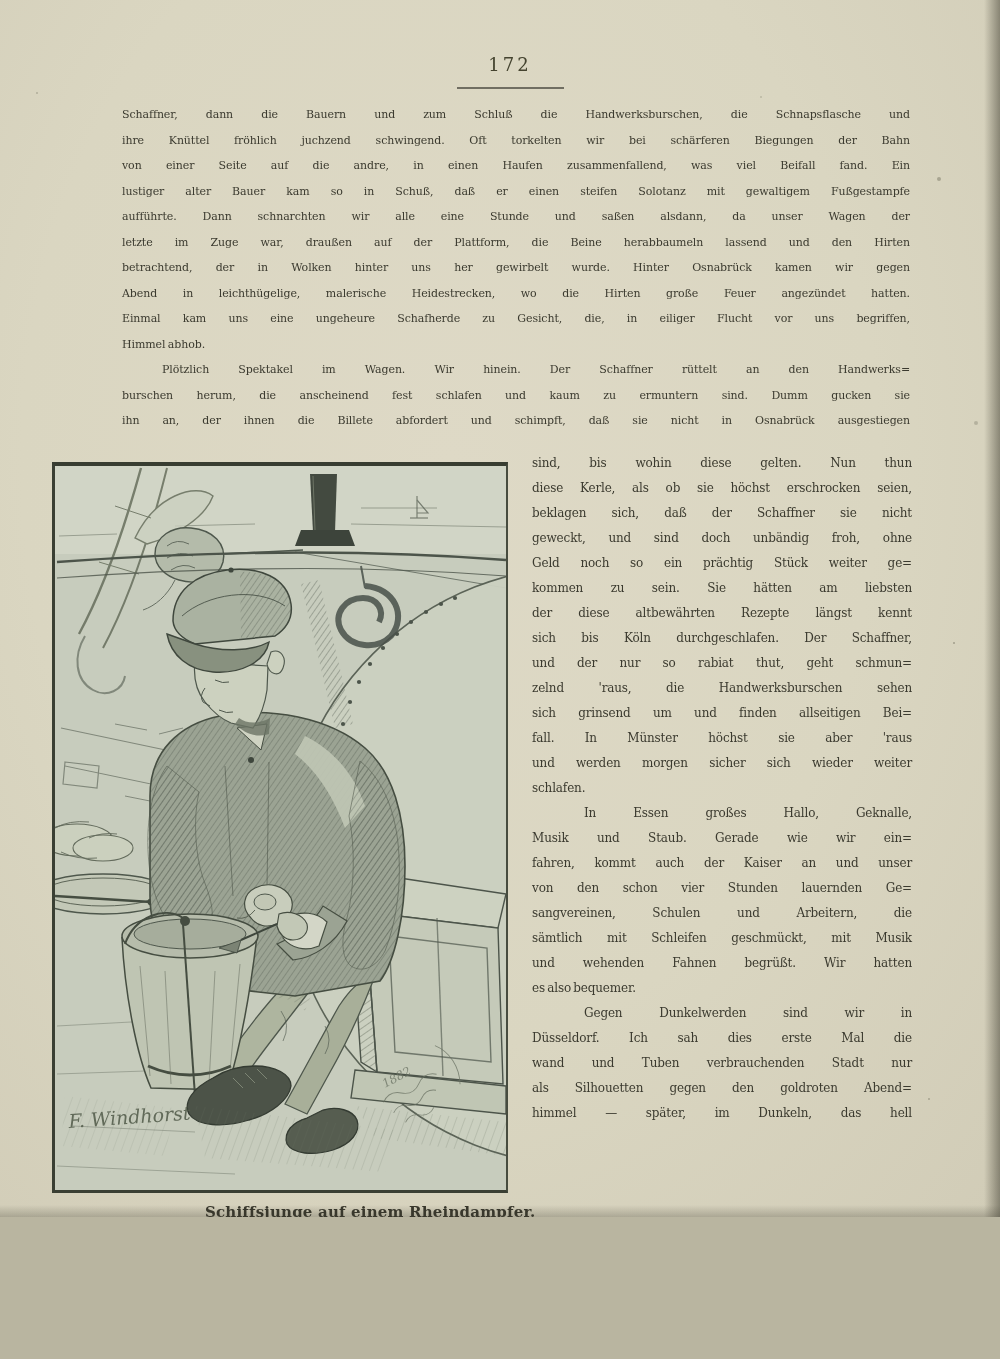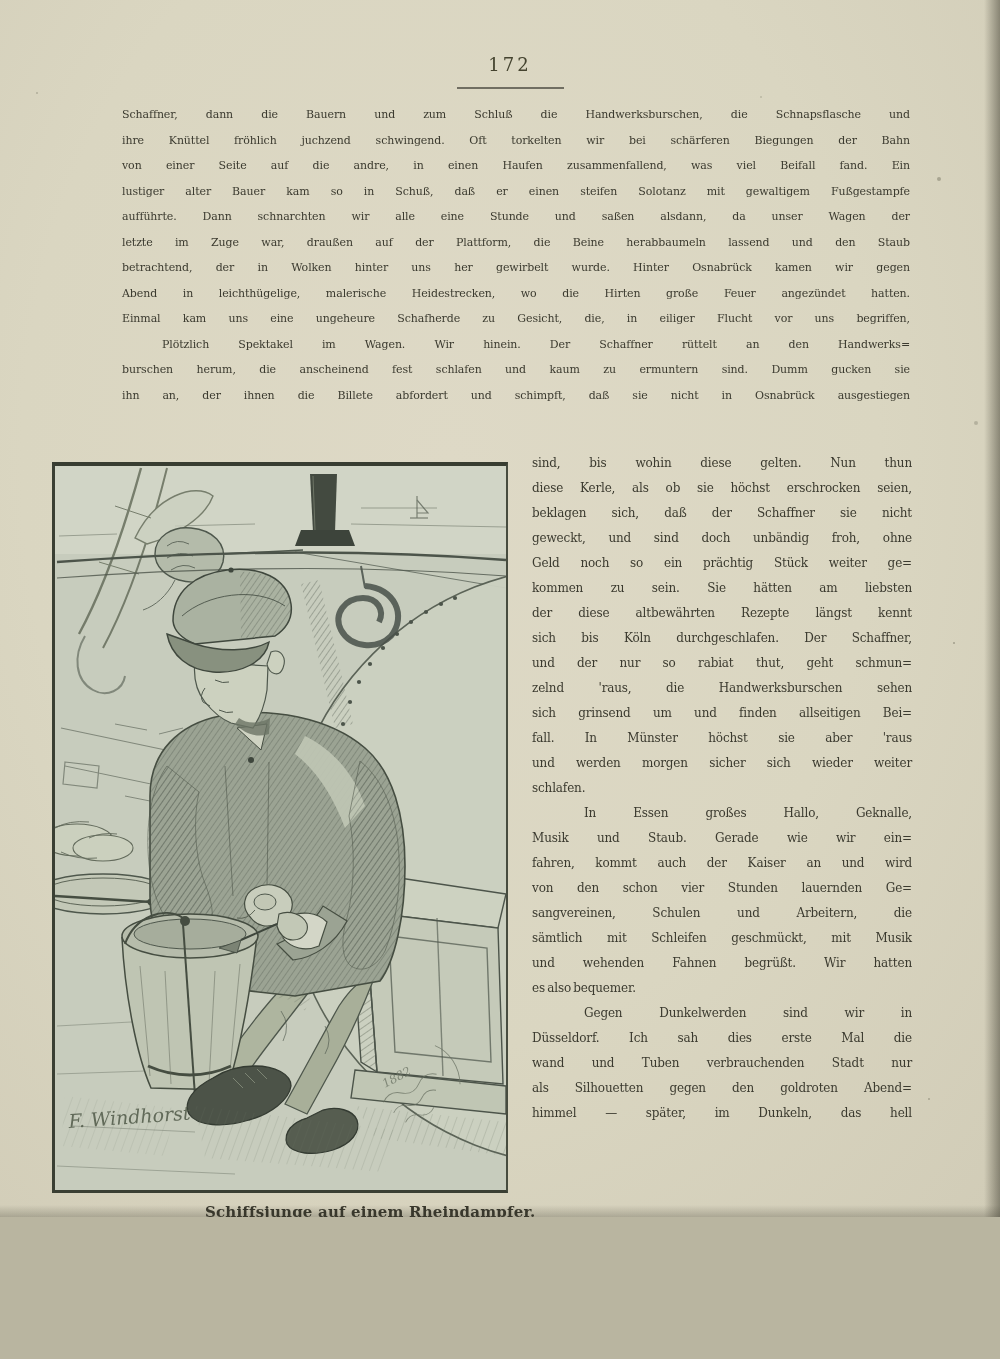--- a/index.html
+++ b/index.html
@@ -79,24 +79,25 @@
 
   <div class="pageno">172</div>
   <div class="pageno-rule"></div>
 
   <div class="main-text">
       <div class="tline">Schaffner, dann die Bauern und zum Schluß die Handwerksburschen, die Schnapsflasche und</div>
       <div class="tline">ihre Knüttel fröhlich juchzend schwingend. Oft torkelten wir bei schärferen Biegungen der Bahn</div>
       <div class="tline">von einer Seite auf die andre, in einen Haufen zusammenfallend, was viel Beifall fand. Ein</div>
       <div class="tline">lustiger alter Bauer kam so in Schuß, daß er einen steifen Solotanz mit gewaltigem Fußgestampfe</div>
       <div class="tline">aufführte. Dann schnarchten wir alle eine Stunde und saßen alsdann, da unser Wagen der</div>
-      <div class="tline">letzte im Zuge war, draußen auf der Plattform, die Beine herabbaumeln lassend und den Staub</div>
+      <div class="tline">letzte im Zuge war, draußen auf der Plattform, die Beine herabbaumeln lassend und den Hirten</div>
       <div class="tline">betrachtend, der in Wolken hinter uns her gewirbelt wurde. Hinter Osnabrück kamen wir gegen</div>
       <div class="tline">Abend in leichthügelige, malerische Heidestrecken, wo die Hirten große Feuer angezündet hatten.</div>
       <div class="tline">Einmal kam uns eine ungeheure Schafherde zu Gesicht, die, in eiliger Flucht vor uns begriffen,</div>
+      <div class="tline end">Himmel abhob.</div>
       <div class="tline indent">Plötzlich Spektakel im Wagen. Wir hinein. Der Schaffner rüttelt an den Handwerks=</div>
       <div class="tline">burschen herum, die anscheinend fest schlafen und kaum zu ermuntern sind. Dumm gucken sie</div>
       <div class="tline">ihn an, der ihnen die Billete abfordert und schimpft, daß sie nicht in Osnabrück ausgestiegen</div>
     </div>
 
   <figure class="illustration">
     <svg viewBox="0 0 451 724" preserveAspectRatio="none">
       <defs>
         <pattern id="hatchD" width="5" height="5" patternUnits="userSpaceOnUse" patternTransform="rotate(35)">
           <line x1="0" y1="0" x2="0" y2="5" stroke="#4e574c" stroke-width="1.2"></line>
@@ -302,21 +303,21 @@
       <div class="tline">der diese altbewährten Rezepte längst kennt</div>
       <div class="tline">sich bis Köln durchgeschlafen. Der Schaffner,</div>
       <div class="tline">und der nur so rabiat thut, geht schmun=</div>
       <div class="tline">zelnd 'raus, die Handwerksburschen sehen</div>
       <div class="tline">sich grinsend um und finden allseitigen Bei=</div>
       <div class="tline">fall. In Münster höchst sie aber 'raus</div>
       <div class="tline">und werden morgen sicher sich wieder weiter</div>
       <div class="tline end">schlafen.</div>
       <div class="tline indent">In Essen großes Hallo, Geknalle,</div>
       <div class="tline">Musik und Staub. Gerade wie wir ein=</div>
-      <div class="tline">fahren, kommt auch der Kaiser an und wird</div>
+      <div class="tline">fahren, kommt auch der Kaiser an und unser</div>
       <div class="tline">von den schon vier Stunden lauernden Ge=</div>
       <div class="tline">sangvereinen, Schulen und Arbeitern, die</div>
       <div class="tline">sämtlich mit Schleifen geschmückt, mit Musik</div>
       <div class="tline">und wehenden Fahnen begrüßt. Wir hatten</div>
       <div class="tline end">es also bequemer.</div>
       <div class="tline indent">Gegen Dunkelwerden sind wir in</div>
       <div class="tline">Düsseldorf. Ich sah dies erste Mal die</div>
       <div class="tline">wand und Tuben verbrauchenden Stadt nur</div>
       <div class="tline">als Silhouetten gegen den goldroten Abend=</div>
       <div class="tline">himmel — später, im Dunkeln, das hell</div>

